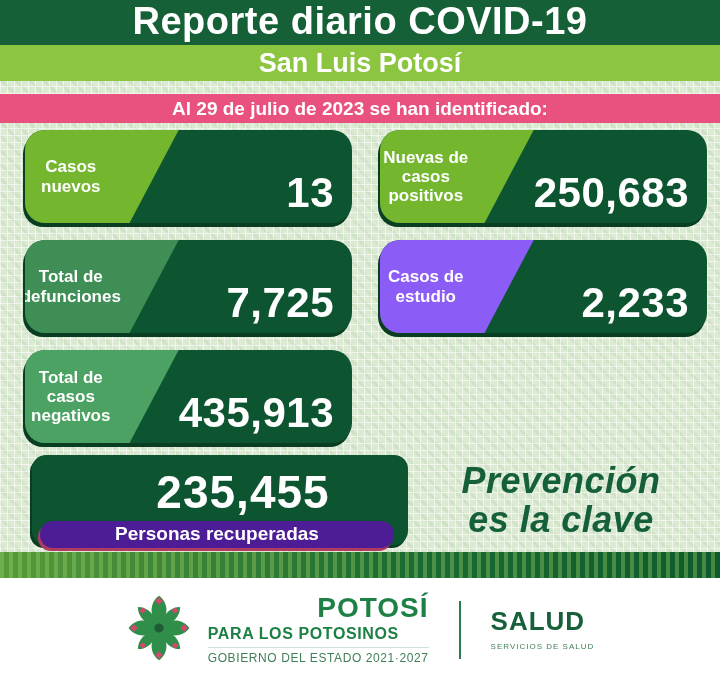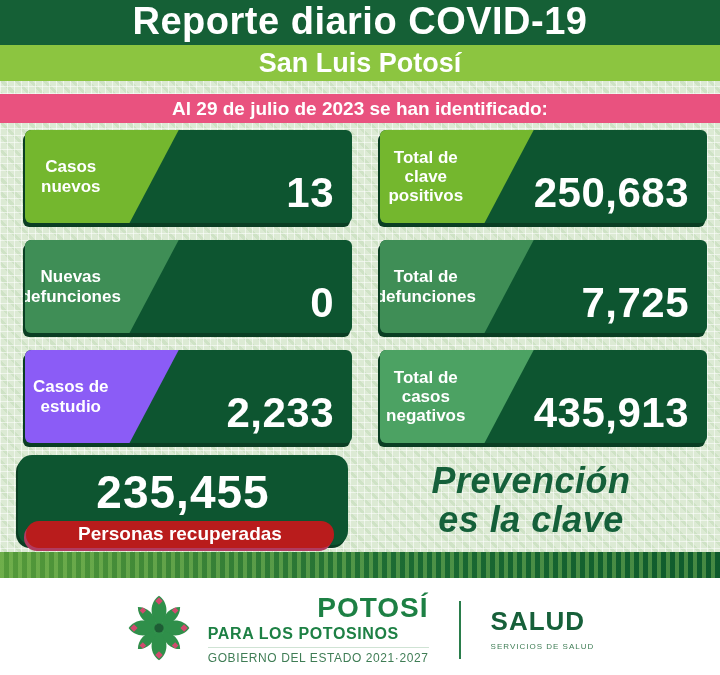--- a/index.html
+++ b/index.html
@@ -24,50 +24,50 @@
   .banner-date{
     height:29px; background:#e9527f; color:#fff; text-align:center;
     font-weight:bold; font-size:19px; line-height:29px;margin-top:13px;
   }
   
   .stats-grid{
     display:grid; grid-template-columns:1fr 1fr; column-gap:28px; row-gap:17px;
     padding:7px 13px 0 25px;
   }
   .stat-card{
-    position:relative; height:93px; background:#0d5530; border-radius:6px;
+    position:relative; height:93px; background:#0d5530; border-radius:20px;
     overflow:hidden; box-shadow:-2px 4px 0 #0a3e23;
   }
   .stat-accent{
     position:absolute; left:0; top:0; bottom:0; width:47%;
     clip-path:polygon(0 0, 100% 0, 68% 100%, 0 100%);
     display:flex; align-items:center; justify-content:center;
     padding-right:19%; box-sizing:border-box;
   }
   .stat-label{
     color:#fff; font-weight:bold; font-size:17px; line-height:1.12; text-align:center;
   }
   .stat-value{
     position:absolute; right:18px; top:0; bottom:0;
     display:flex; align-items:center;
     color:#fff; font-weight:bold; font-size:42px; letter-spacing:.5px;margin-top:32px;
   }
   
   .bottom-row{display:flex; margin-top:12px; height:92px;}
   .recovered-card{
-    position:relative; margin-left:18px; width:330px; height:90px;
-    background:#0d5530; border-radius:14px; box-shadow:-2px 3px 0 #0a3e23;
+    position:relative; margin-left:32px; width:330px; height:90px;
+    background:#0d5530; border-radius:14px; box-shadow:-2px 3px 0 #0a3e23;padding-left:46px;
   }
   .recovered-value{
     color:#fff; font-weight:bold; font-size:46px; text-align:center; padding-top:10px;
     letter-spacing:1px;
   }
   .recovered-pill{
     position:absolute; left:8px; right:14px; bottom:-3px; height:27px;
-    background:#b91c1c; border-radius:13px; box-shadow:-2px 3px 0 #b03b60;
+    background:#4c1d95; border-radius:13px; box-shadow:-2px 3px 0 #b03b60;
     color:#fff; font-weight:bold; font-size:19px; line-height:26px; text-align:center;
   }
   .slogan{
     flex:1; display:flex; flex-direction:column; justify-content:center; align-items:center;
     color:#15603a; font-weight:bold; font-style:italic; font-size:36px; line-height:1.08;
     letter-spacing:.5px; padding-right:6px;
   }
   
   .divider-band{
     margin-top:5px; height:26px;
@@ -112,31 +112,25 @@
 
     <div class="stat-card">
       <div class="stat-accent" style="background: rgb(116, 183, 46);">
         <span class="stat-label">Casos nuevos</span>
       </div>
       <div class="stat-value">13</div>
     </div>
 
     <div class="stat-card">
       <div class="stat-accent" style="background: rgb(116, 183, 46);">
-        <span class="stat-label">Total de clave positivos</span>
+        <span class="stat-label">Nuevas de casos positivos</span>
       </div>
       <div class="stat-value">250,683</div>
     </div>
 
-    <div class="stat-card">
-      <div class="stat-accent" style="background: rgb(63, 142, 86);">
-        <span class="stat-label">Nuevas defunciones</span>
-      </div>
-      <div class="stat-value">0</div>
-    </div>
 
     <div class="stat-card">
       <div class="stat-accent" style="background: rgb(63, 142, 86);">
         <span class="stat-label">Total de defunciones</span>
       </div>
       <div class="stat-value">7,725</div>
     </div>
 
     <div class="stat-card">
       <div class="stat-accent" style="background: #8b5cf6;">

